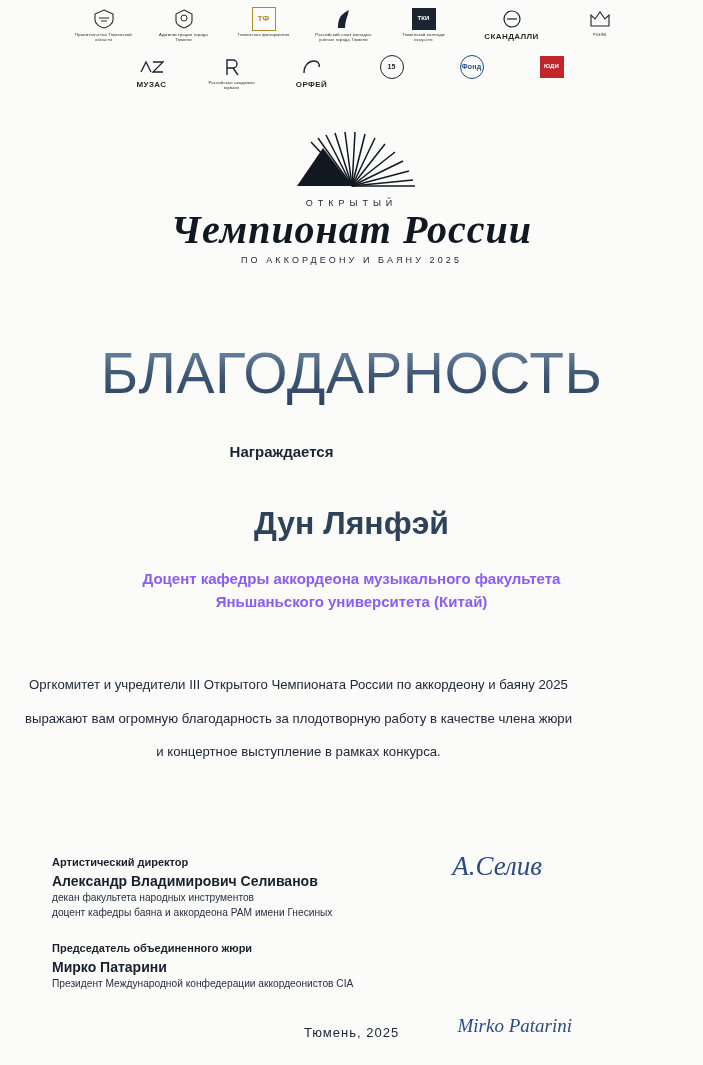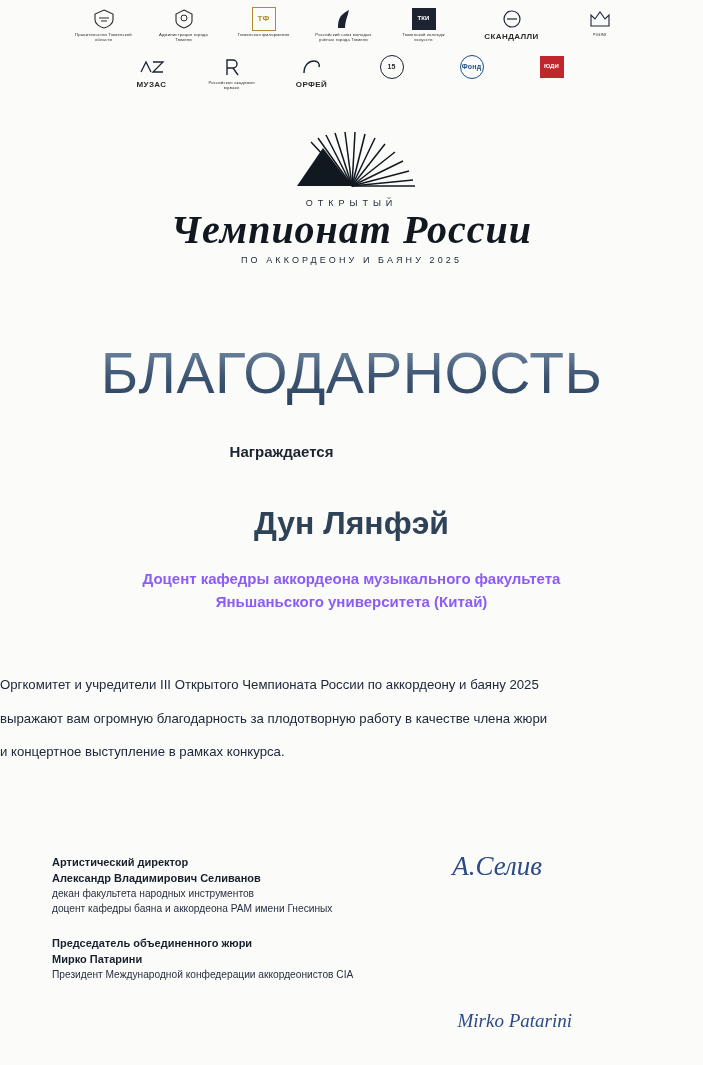--- a/index.html
+++ b/index.html
@@ -178,42 +178,42 @@
     font-weight: bold;
     line-height: 1.5;
     color: #8b5cf6;
   }
 
   .body-text {
     position: absolute;
     top: 668px;
     left: 0;
     width: 597px;
-    text-align: left;
+    text-align: center;
     font-size: 13.2px;
     line-height: 2.55;
     color: #20293a;
   }
 
   
   .signatures {
     position: absolute;
     top: 855px;
     left: 52px;
     width: 600px;
   }
   .sig-block { margin-bottom: 20px; position: relative; }
   .sig-title {
     font-size: 11px;
     font-weight: bold;
     color: #18202c;
     line-height: 1.45;
   }
   .sig-name {
-    font-size: 11px;
+    font-size: 14px;
     font-weight: bold;
     color: #18202c;
     line-height: 1.45;
   }
   .sig-desc {
     font-size: 10.2px;
     color: #283040;
     line-height: 1.45;
   }
   .autograph {
@@ -408,13 +408,14 @@
     </div>
 
     <div class="sig-block">
       <div class="sig-title">Председатель объединенного жюри</div>
       <div class="sig-name">Мирко Патарини</div>
       <div class="sig-desc">Президент Международной конфедерации аккордеонистов CIA</div>
       <div class="autograph a2">Mirko Patarini</div>
     </div>
   </div>
 
+  <div class="place-date">Тюмень, 2025</div>
 </div>
 
 </body></html>

